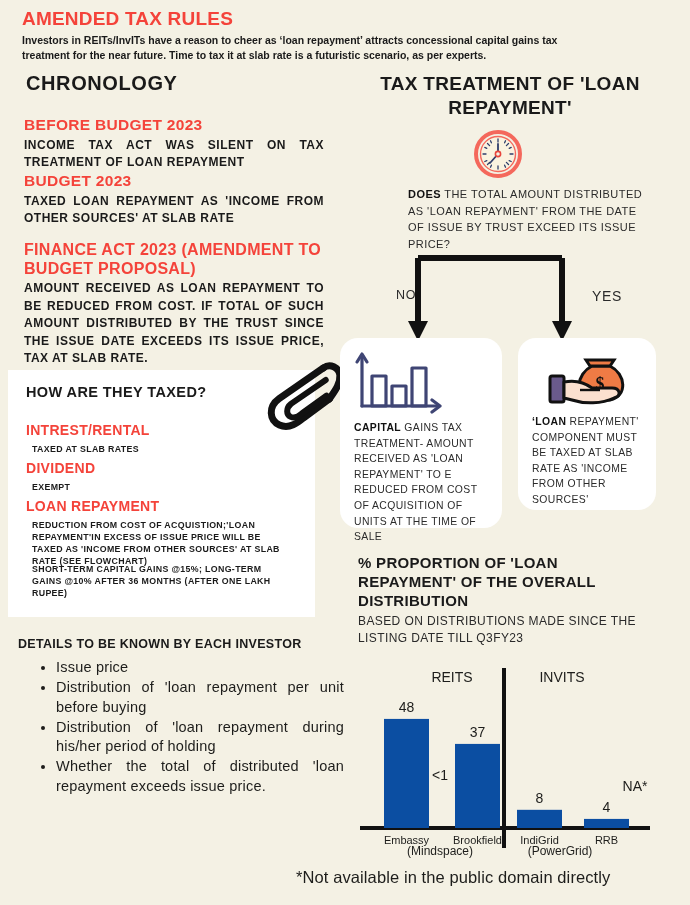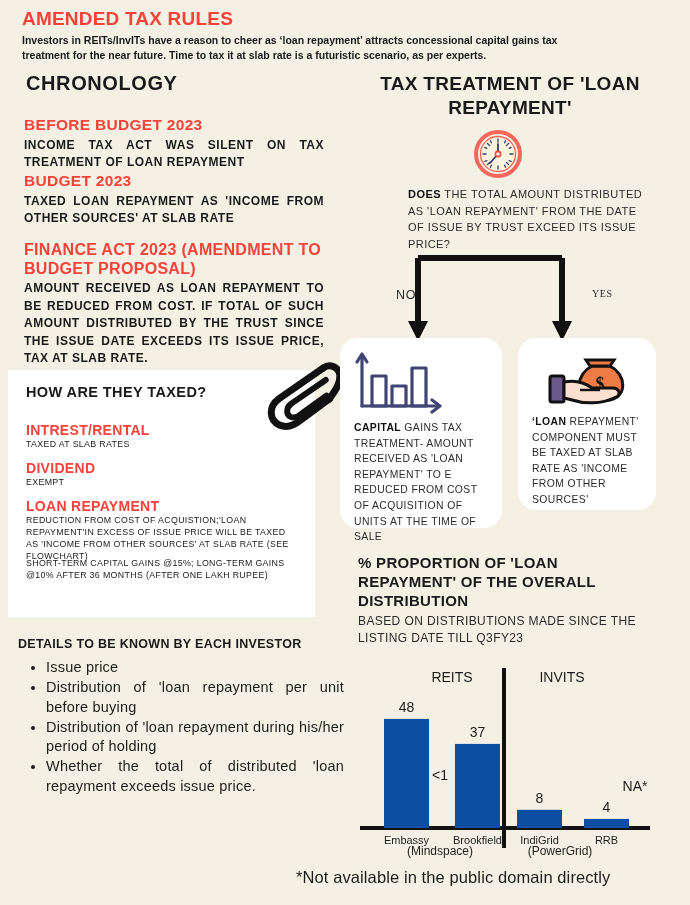--- a/index.html
+++ b/index.html
@@ -57,21 +57,21 @@
   }
   .card-taxed .card-h{
     position:absolute;left:18px;top:14px;
     font-size:14.5px;font-weight:bold;letter-spacing:.4px;
   }
   .taxrow{position:absolute;left:18px;width:272px;}
   .taxrow h4{
     margin:4px 0 1px 0;font-size:14px;font-weight:bold;color:#f4433a;letter-spacing:.3px;
   }
   .taxrow p{
-    margin:0;font-size:8.8px;font-weight:normal;line-height:1.35;letter-spacing:.35px;
+    margin:6px;font-size:8.8px;font-weight:bold;line-height:1.35;letter-spacing:.35px;
   }
   #tax-0{top:48px;}
   #tax-1{top:86px;}
   #tax-2{top:124px;}
   #tax-3{top:188px;}
 
   
   .clip{
     position:absolute;left:262px;top:348px;width:72px;height:95px;
     transform:rotate(24deg);
@@ -81,36 +81,36 @@
   .details-h{
     position:absolute;left:18px;top:637px;
     font-size:12.5px;font-weight:bold;letter-spacing:.3px;
   }
   .details-list{
     position:absolute;left:22px;top:658px;width:300px;
     margin:0;padding:0 0 0 22px;
     font-size:14.5px;line-height:1.33;letter-spacing:.2px;
     color:#1d1d1b;
   }
-  .details-list li{margin:0 0 1px 2px;text-align:justify;}
+  .details-list li{margin:0 0 1px 12px;text-align:justify;}
   .details-list li::marker{font-size:13px;}
 
   
   .clock{position:absolute;left:474px;top:130px;width:48px;height:48px;}
   .does-text{
     position:absolute;left:408px;top:186px;width:248px;
     font-size:11px;line-height:1.5;letter-spacing:.45px;color:#2a2a2a;
   }
   .does-text b{color:#111;}
   .flow-svg{position:absolute;left:340px;top:255px;}
   .lbl-no{
     position:absolute;left:396px;top:288px;font-size:12.5px;letter-spacing:.6px;color:#2a2a2a;
   }
   .lbl-yes{
-    position:absolute;left:592px;top:288px;font-size:10px;letter-spacing:.6px;color:#2a2a2a;font-family:Liberation Serif, serif;
+    position:absolute;left:592px;top:288px;font-size:14px;letter-spacing:.6px;color:#2a2a2a;
   }
 
   .out-card{
     position:absolute;background:#fff;border-radius:18px;
   }
   #out-left{left:340px;top:338px;width:162px;height:190px;}
   #out-right{left:518px;top:338px;width:138px;height:172px;}
   .out-card .ic{position:absolute;left:14px;top:12px;}
   #out-right .ic{left:22px;top:10px;}
   .out-card p{

